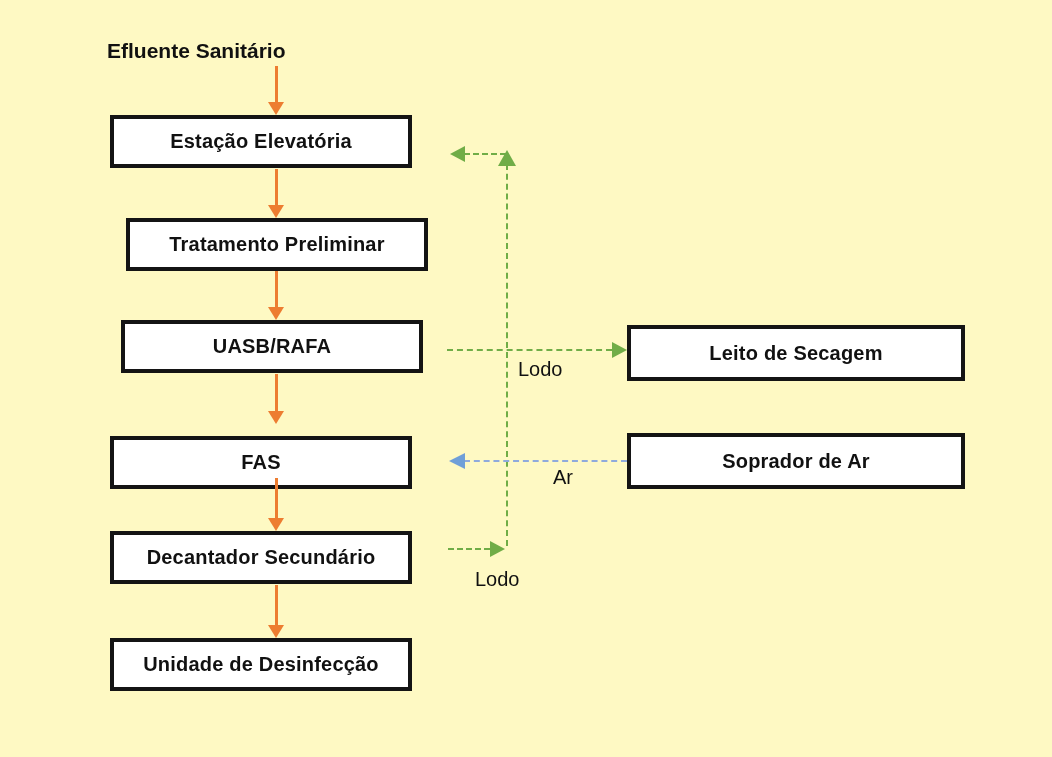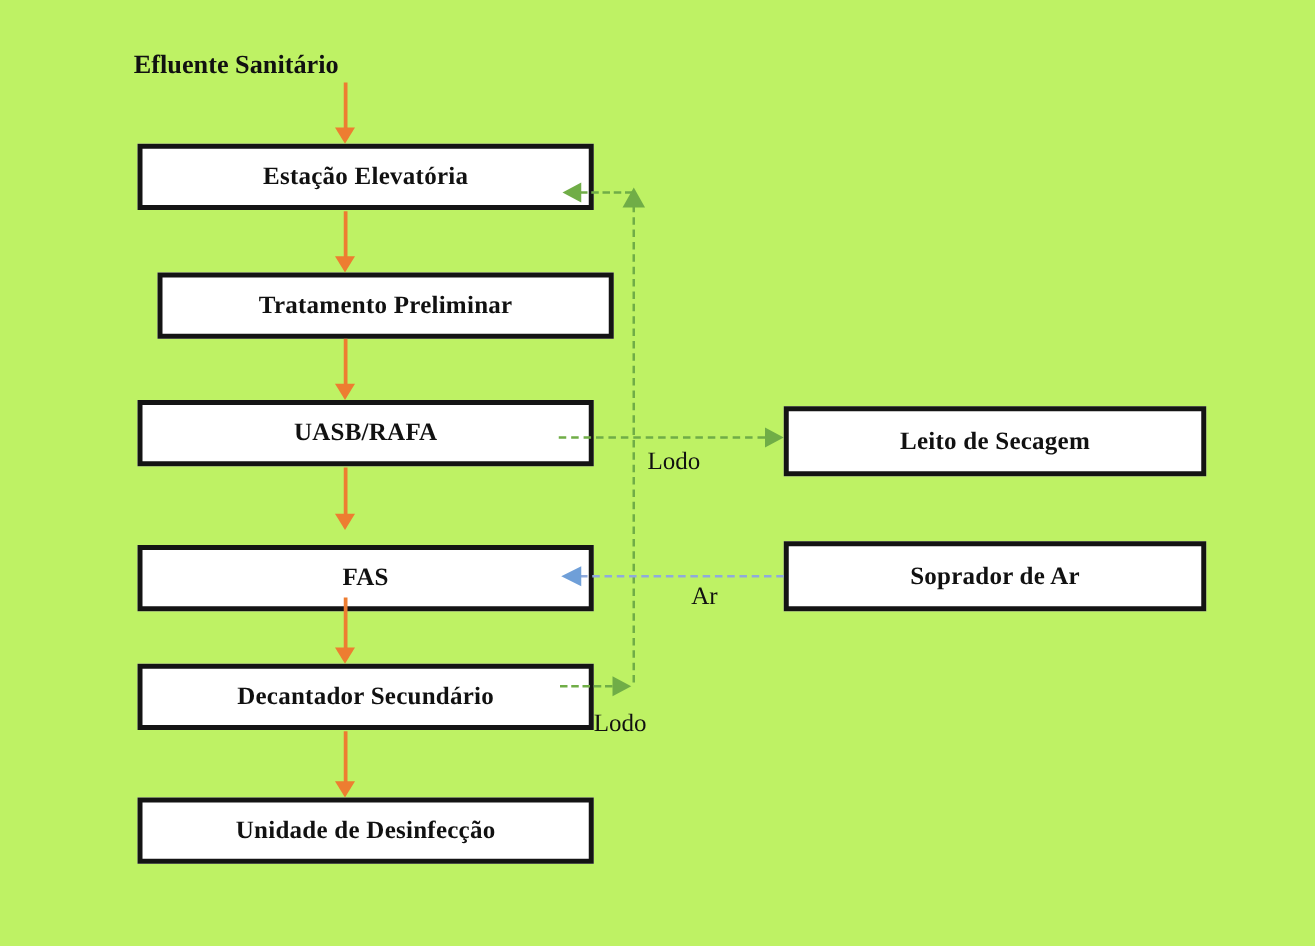--- a/index.html
+++ b/index.html
@@ -1,40 +1,40 @@
 <!DOCTYPE html>
 <html><head>
 <meta charset="utf-8">
 <style>
   html, body { margin: 0; padding: 0; background: #ffffff; }
   #canvas {
     position: relative;
     width: 1052px;
     height: 757px;
-    background: #bef264;
-    font-family: Liberation Serif, serif;
+    background: #fef9c3;
+    font-family: Liberation Sans, sans-serif;
     color: #111111;
     overflow: hidden;
   }
 
   
   .pbox {
     position: absolute;
     box-sizing: border-box;
     border: 4px solid #141414;
     background: #ffffff;
     display: flex;
     align-items: center;
     justify-content: center;
     font-weight: bold;
     font-size: 20px;
     letter-spacing: 0.2px;
     text-align: center;
   }
-  .col1 { left: 110px; width: 365px; height: 53px; }
+  .col1 { left: 110px; width: 302px; height: 53px; }
   .col2 { left: 627px; width: 338px; height: 56px; text-align: right; }
 
   
   .source-label {
     position: absolute;
     left: 107px; top: 39px;
     font-weight: bold;
     font-size: 21px;
     white-space: nowrap;
   }
@@ -75,21 +75,21 @@
 <div id="canvas">
 
   <div class="source-label">Efluente Sanitário</div>
 
   <div class="pbox col1" style="top:115px;">
     <span>Estação Elevatória</span>
   </div>
   <div class="pbox col1" style="top:218px;margin-left:16px;">
     <span>Tratamento Preliminar</span>
   </div>
-  <div class="pbox col1" style="top:320px;">
+  <div class="pbox col1" style="top:320px;margin-left:11px;">
     <span>UASB/RAFA</span>
   </div>
   <div class="pbox col1" style="top:424px;margin-top:12px;">
     <span>FAS</span>
   </div>
   <div class="pbox col1" style="top:531px;text-align:right;">
     <span>Decantador Secundário</span>
   </div>
   <div class="pbox col1" style="top:638px;">
     <span>Unidade de Desinfecção</span>

